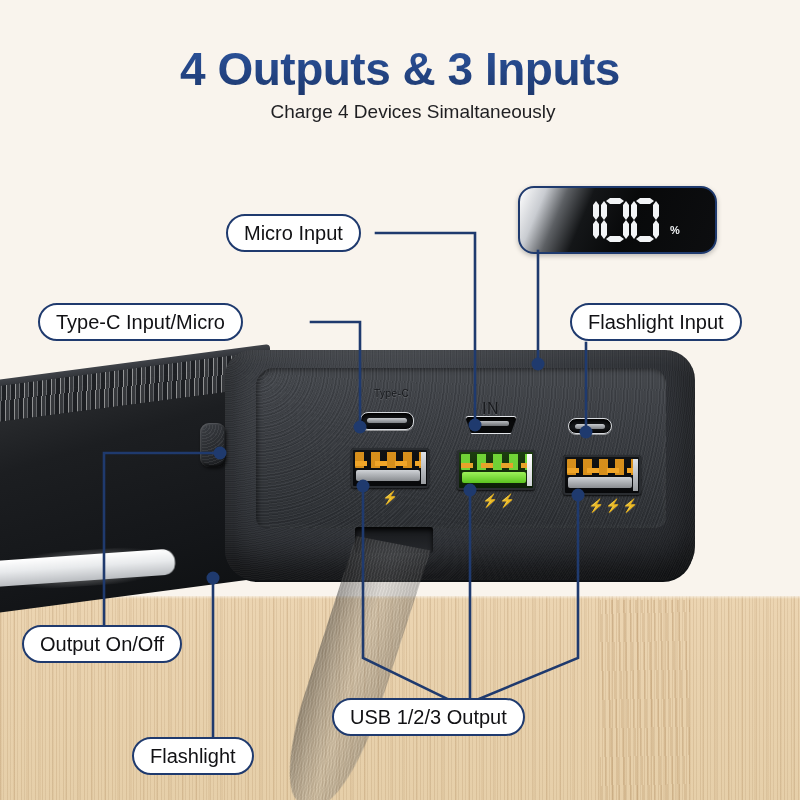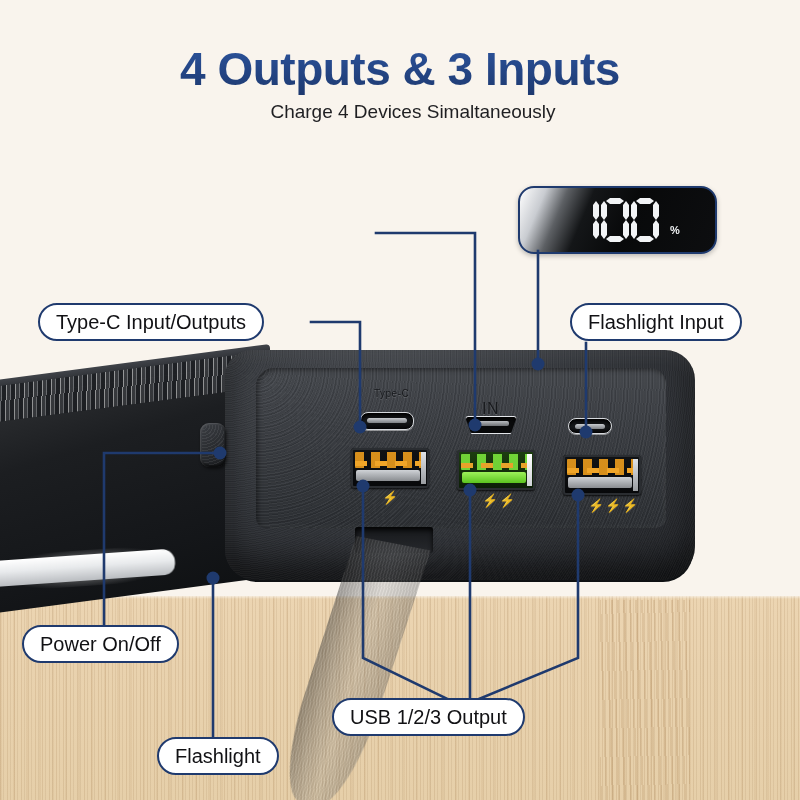--- a/index.html
+++ b/index.html
@@ -561,19 +561,20 @@
       <circle cx="213" cy="578" r="6.5"></circle>
       <circle cx="363" cy="486" r="6.5"></circle>
       <circle cx="470" cy="490" r="6.5"></circle>
       <circle cx="578" cy="495" r="6.5"></circle>
     </g>
   </svg>
 
   <div class="title">4 Outputs &amp; 3 Inputs</div>
   <div class="subtitle">Charge 4 Devices Simaltaneously</div>
 
-  <div class="pill" style="left:38px;  top:303px;">Type-C Input/Outputs</div>
+  <div class="pill" style="left:38px;  top:303px;">Type-C Input/Micro</div>
+  <div class="pill" style="left:226px; top:214px;">Micro Input</div>
   <div class="pill" style="left:570px; top:303px;">Flashlight Input</div>
-  <div class="pill" style="left:22px;  top:625px;">Power On/Off</div>
-  <div class="pill" style="left:157px; top:737px;">Flashlight</div>
+  <div class="pill" style="left:22px;  top:625px;">Output On/Off</div>
+  <div class="pill" style="left:132px; top:737px;">Flashlight</div>
   <div class="pill" style="left:332px; top:698px;">USB 1/2/3 Output</div>
 
 </div>
 
 </body></html>

